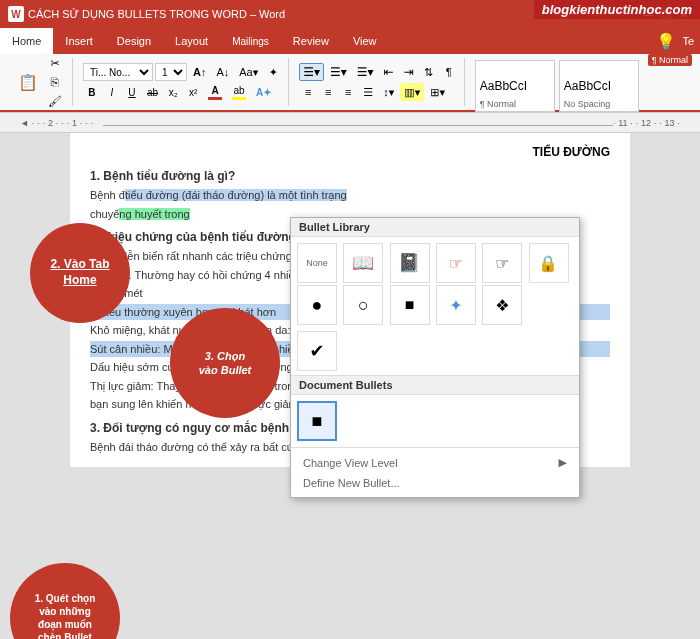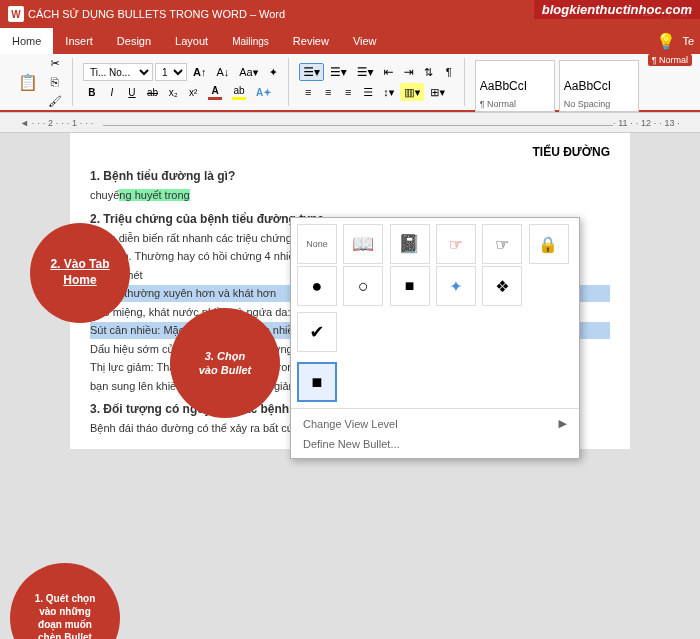--- a/index.html
+++ b/index.html
@@ -408,39 +408,41 @@
   <span>· 11 · · 12 · · 13 ·</span>
 </div>
 
 <div style="display:flex; position:relative; height:calc(639px - 112px); overflow:hidden; background:#e0e0e0;">
 
   <div class="doc-scroll-area">
     <div class="doc-page">
       <div style="text-align:right; font-weight:bold; font-size:12px; color:#000; margin-bottom:4px;">TIỂU ĐƯỜNG</div>
 
       <div class="doc-heading">1. Bệnh tiểu đường là gì?</div>
+      <div class="doc-text">Bệnh đ<span style="background:#b8d4f0;">tiểu đường (đái tháo đường) là một tình trạng</span></div>
       <div class="doc-text">chuyể<span style="background:#86efac;">ng huyết trong</span></div>
 
       <div class="doc-heading">2. Triệu chứng của bệnh tiểu đường type</div>
       <div class="doc-text">Bệnh diễn biến rất nhanh các triệu chứng thường xảy ra nhanh chóng trong</div>
       <div class="doc-text">vài tuần. Thường hay có hồi chứng 4 nhiều điển hình.</div>
       <div class="doc-text">Đói và mét</div>
       <div class="doc-text highlighted">Đi tiểu thường xuyên hơn và khát hơn</div>
       <div class="doc-text">Khô miệng, khát nước nhiều và ngứa da: Bởi vì cơ thể bạn đang sử dụng </div>
       <div class="doc-text highlighted">Sút cân nhiều: Mặc dù bệnh nhân ăn nhiều nhưng sút cân rất nhiều.</div>
       <div class="doc-text">Dấu hiệu sớm của người mắc tiểu đường là thường cảm thấy khô miệng</div>
       <div class="doc-text">Thị lực giảm: Thay đổi mức chất lỏng trong cơ thể bạn có thể làm cho trọng</div>
       <div class="doc-text">bạn sung lên khiến mắt mờ và thị lực giảm.</div>
 
       <div class="doc-heading">3. Đối tượng có nguy cơ mắc bệnh tiểu đường? Cách điều trị</div>
       <div class="doc-text">Bệnh đái tháo đường có thể xảy ra bất cứ ở đối tượng nào và đối với</div>
     </div>
   </div>
 
   <div class="bullet-dropdown">
+    <div class="bullet-dropdown-header">Bullet Library</div>
     <div class="bullet-grid">
 
       <div class="bullet-item none">None</div>
 
       <div class="bullet-item" style="font-size:18px;">📖</div>
 
       <div class="bullet-item" style="font-size:18px;">📓</div>
 
       <div class="bullet-item" style="font-size:16px; color:#c0392b;">☞</div>
 
@@ -456,20 +458,21 @@
 
       <div class="bullet-item" style="font-size:16px; color:#4a90d9;">✦</div>
 
       <div class="bullet-item" style="font-size:16px;">❖</div>
     </div>
 
     <div style="padding:0 6px 4px 6px; display:flex; gap:2px;">
       <div class="bullet-item" style="font-size:18px;">✔</div>
     </div>
 
+    <div class="doc-bullets-header">Document Bullets</div>
     <div class="doc-bullets-area">
       <div class="doc-bullet-item" style="font-size:18px; font-weight:bold;">■</div>
     </div>
 
     <div class="context-menu-area">
       <div class="context-menu-item">
         <span>Change View Level</span>
         <span>▶</span>
       </div>
       <div class="context-menu-item">

